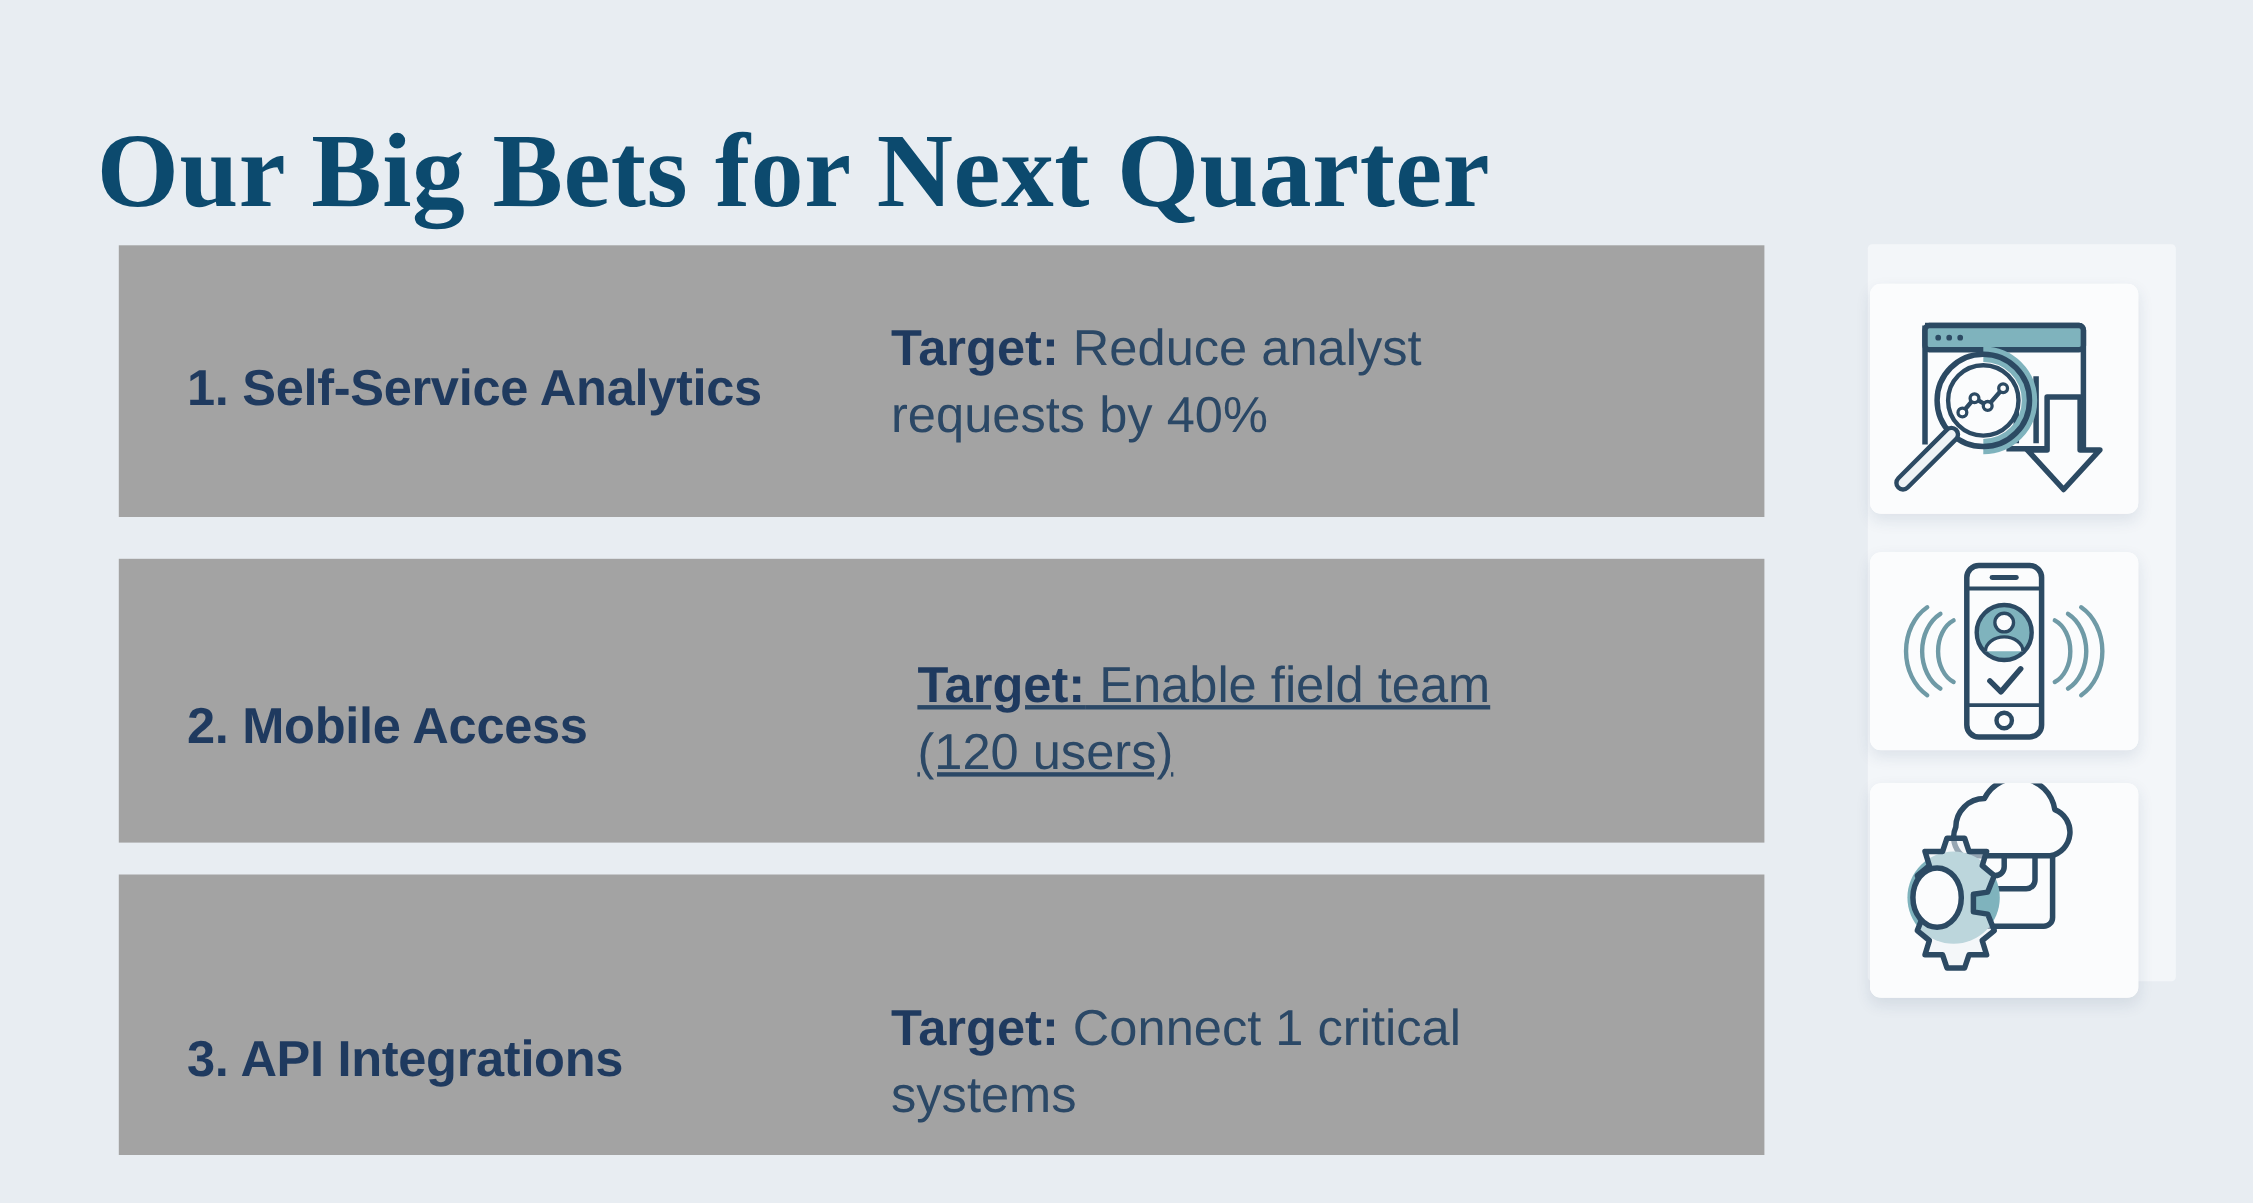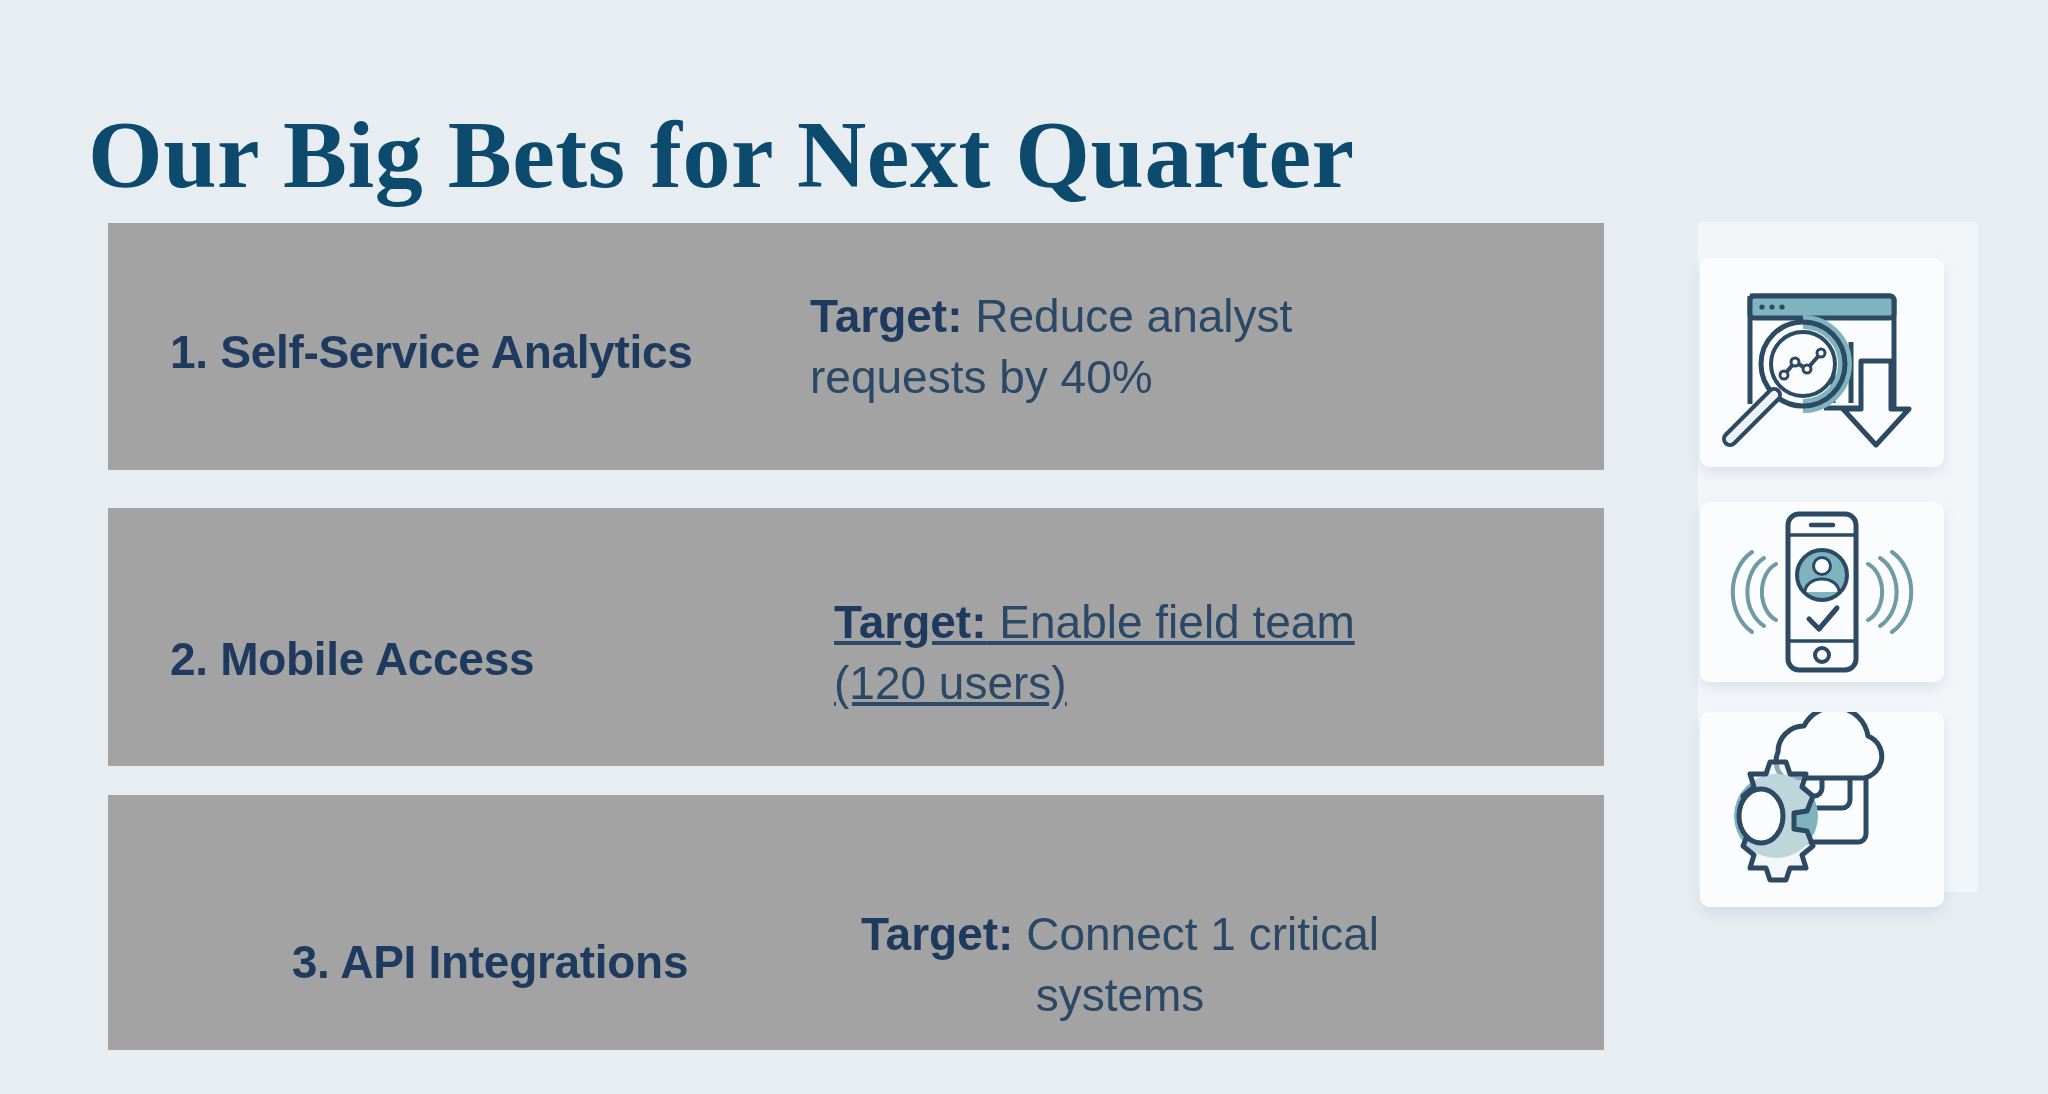--- a/index.html
+++ b/index.html
@@ -53,21 +53,21 @@
     left: 68px;
     width: 1496px;
     background: #a3a3a3;
     display: flex;
     align-items: center;
     box-sizing: border-box;
     margin-left: 40px;
   }
   .card-1 { top: 223px;  height: 247px; }
   .card-2 { top: 508px;  height: 258px; }
-  .card-3 { top: 795px;  height: 255px; text-align: center; }
+  .card-3 { top: 795px;  height: 255px; }
 
   .card-inner {
     display: flex;
     align-items: center;
     width: 100%;
     padding-left: 62px;
     padding-right: 40px;
     box-sizing: border-box;
   }
 

